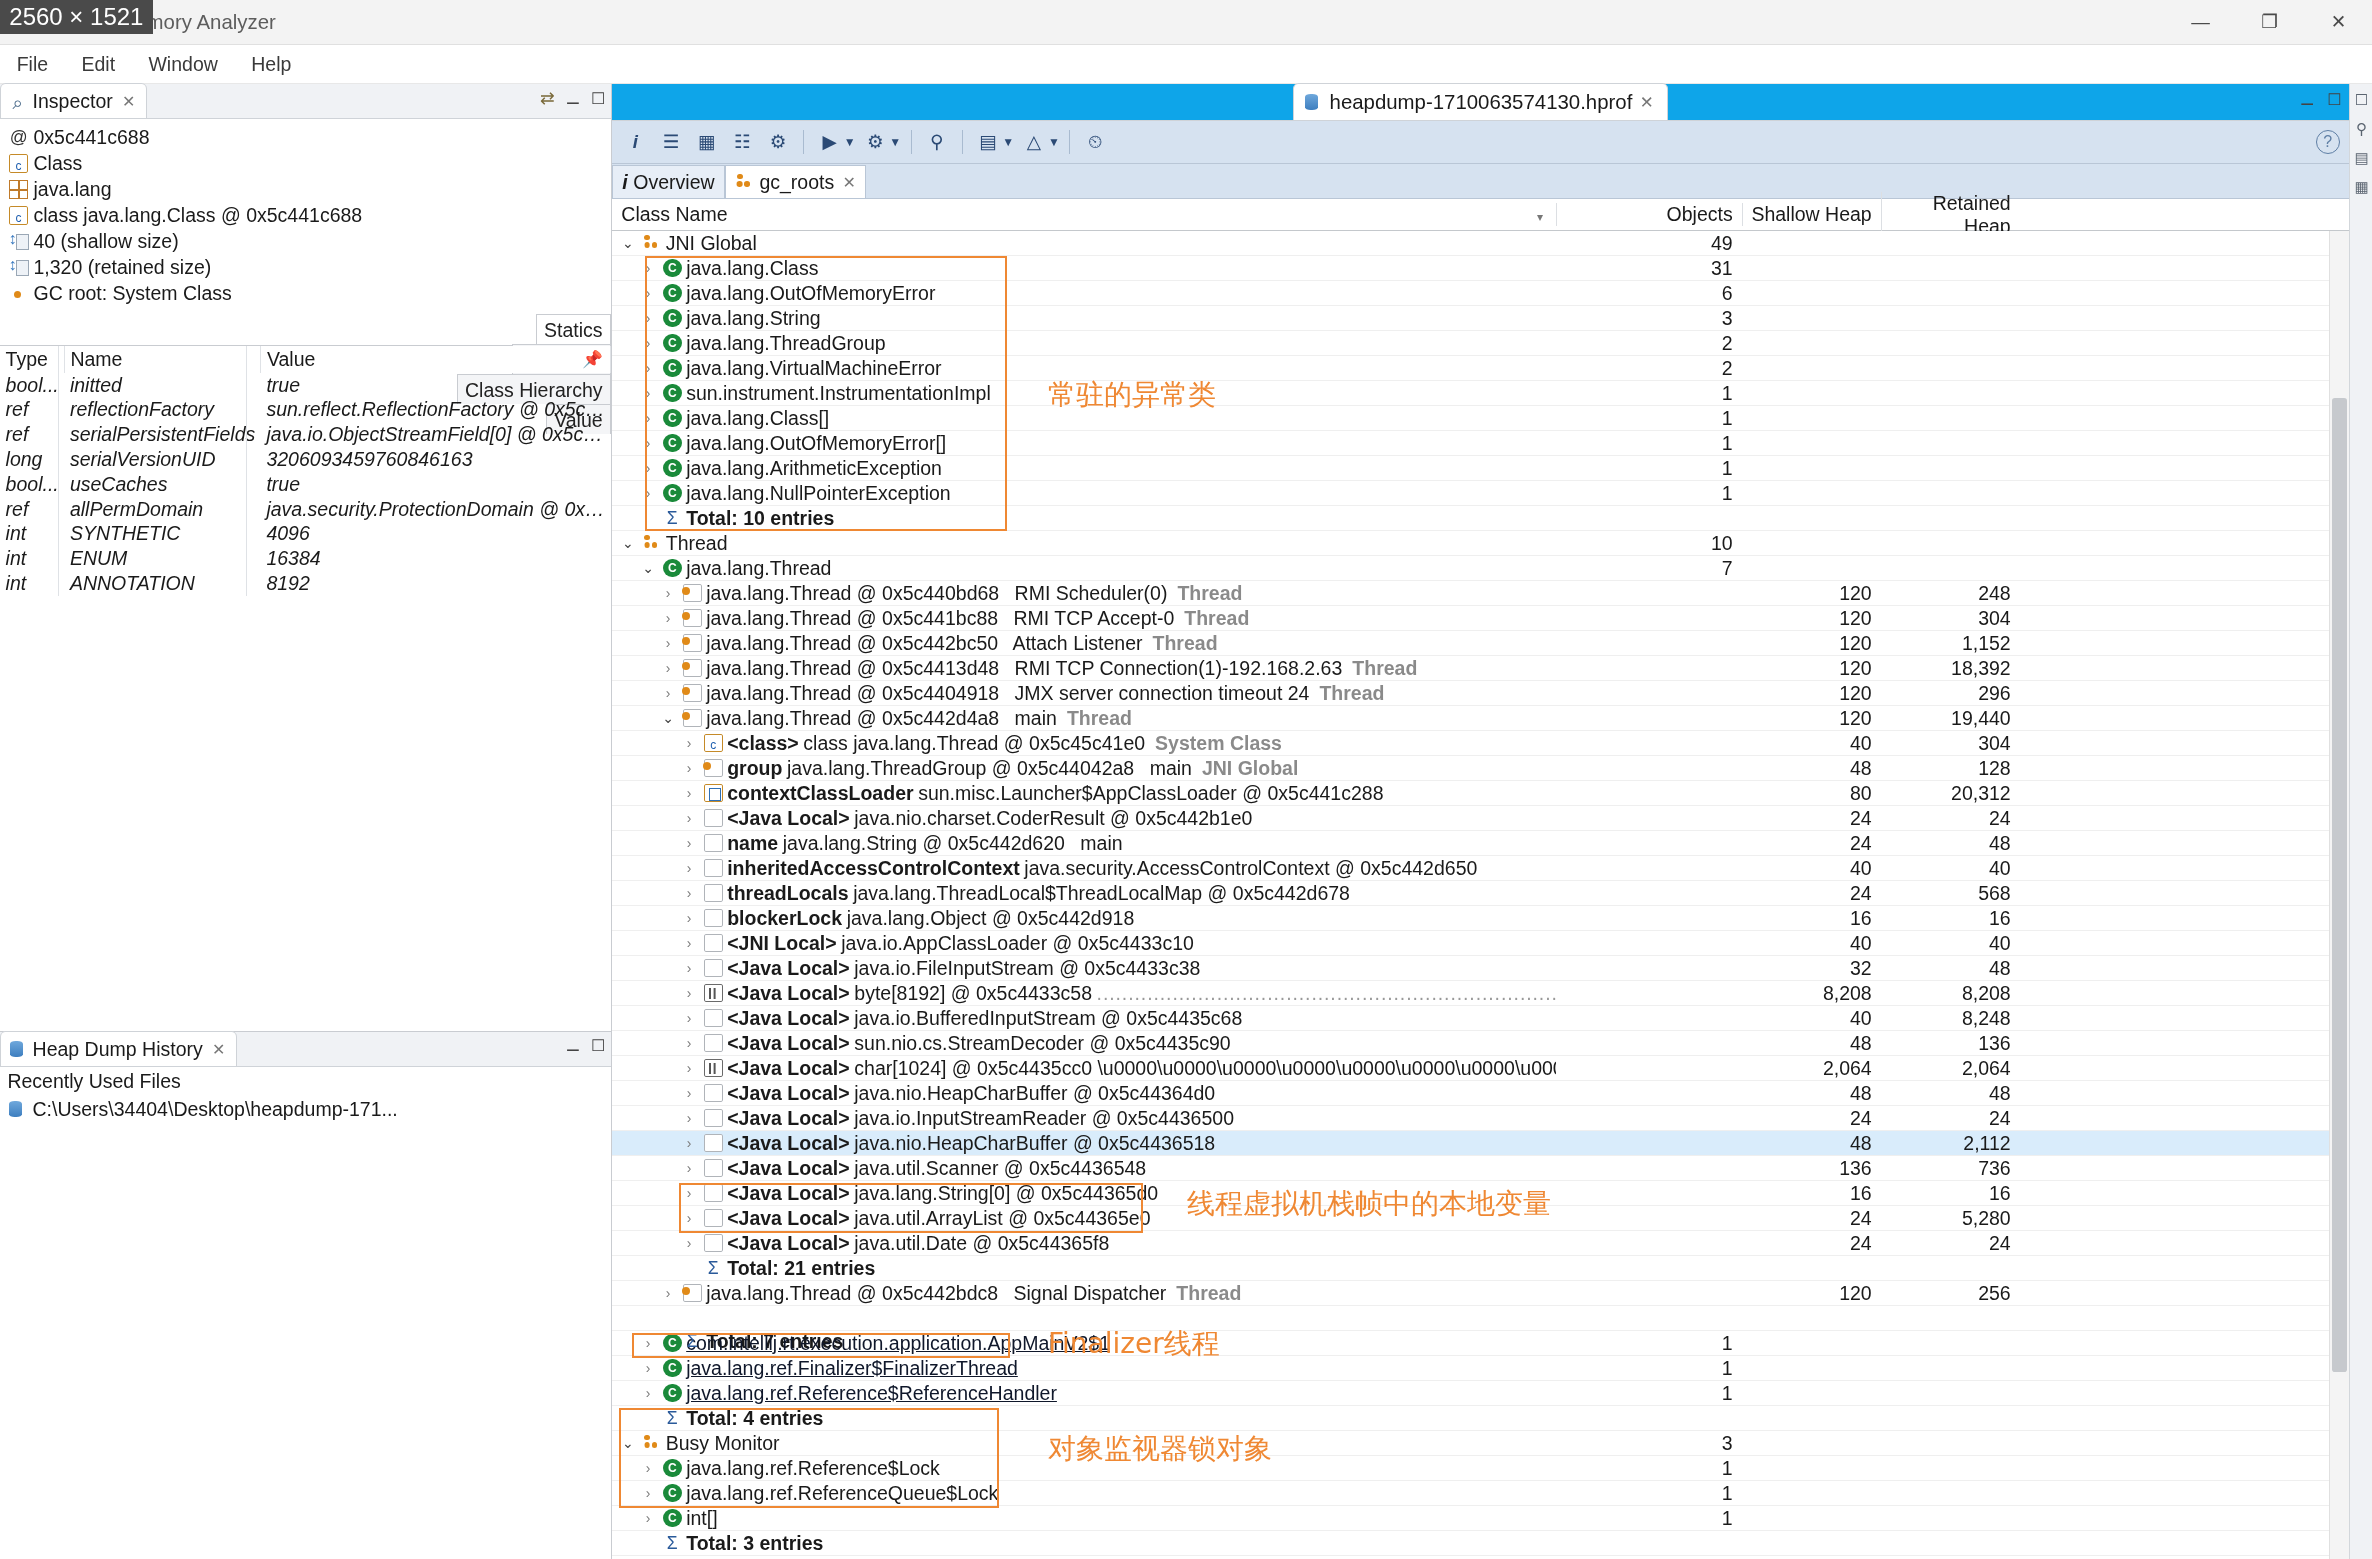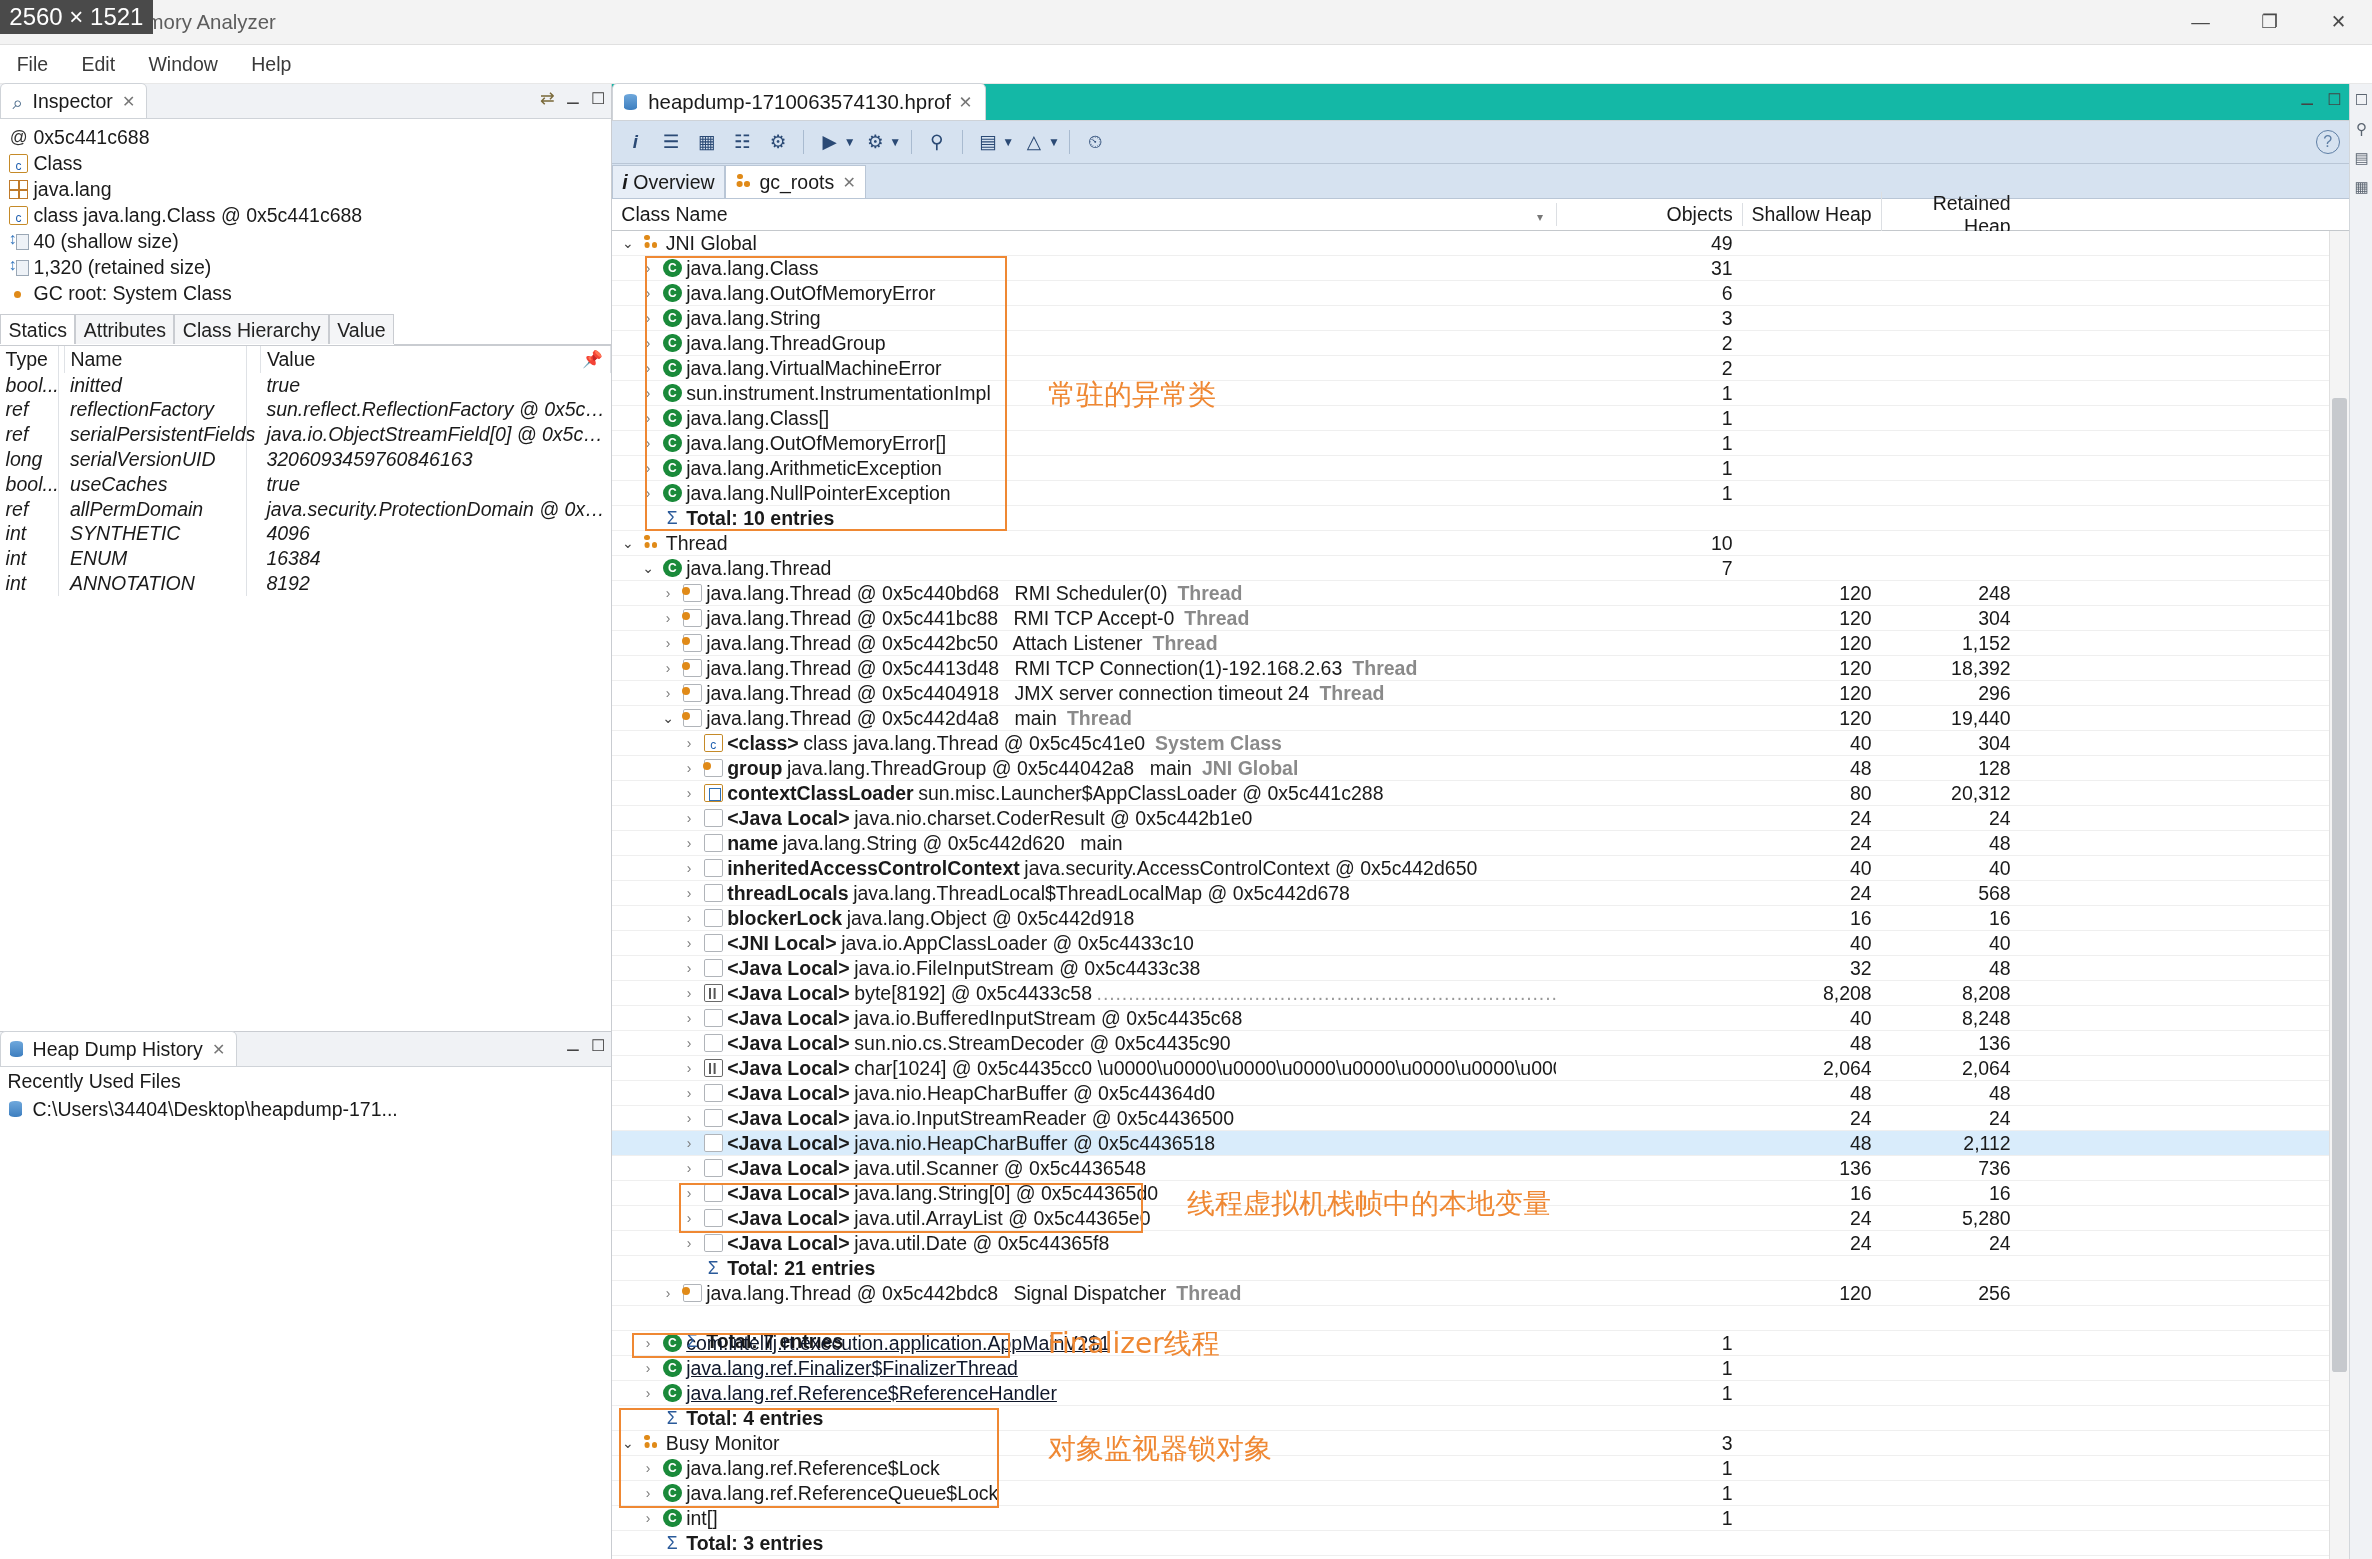--- a/index.html
+++ b/index.html
@@ -73,21 +73,21 @@
   .ic.gcroots::before{content:"";position:absolute;left:1.9px;top:0.9px;width:5.6px;height:5.6px;border-radius:50%;background:#e08a18;}
   .ic.gcroots::after{content:"";position:absolute;left:9.3px;top:8.3px;width:5.6px;height:5.6px;border-radius:50%;background:#e08a18;
                      box-shadow:-7.4px 0 0 #e08a18;}
   .ic.sigma::after{content:"\03A3"; position:absolute; inset:0; text-align:center; line-height:18.6px; font-size:17.6px; color:#2a5a9a;}
   .ic.heapdump{ width:16.7px;height:18.6px;}
   .ic.heapdump::after{content:"";position:absolute;left:1.9px;top:0.9px;width:13px;height:16px;
         background:linear-gradient(#6fa8dc,#3d7ebf); border-radius:5.6px/2.8px;}
   .ic.magnifier::after{content:"\2315"; position:absolute; inset:0; font-size:18.6px; color:#4a6a8a; text-align:center;}
 
   
-  .statics-tabs { display:flex; height:32px; border-bottom:0.9px solid #c9ccd1; margin-top:7.4px; }
+  .statics-tabs { display:flex; align-items:flex-end; height:32px; border-bottom:0.9px solid #c9ccd1; margin-top:7.4px;flex-direction:column; }
   .st-tab { height:30px; padding:0 7.4px; line-height:30px; font-size:19.5px; border:0.9px solid #c9ccd1; border-bottom:none;
             background:#f4f5f7; color:#222;}
   .st-tab.active { background:#ffffff; }
   .st-tail { flex:1; border-bottom:0.9px solid #c9ccd1; }
 
   table.statics { width:100%; border-collapse:collapse; }
   table.statics th {
     font-weight:normal; font-size:19.5px; text-align:left; padding:1.9px 5.6px; border-right:0.9px solid #dfe2e6;
     background:#fff;
   }
@@ -99,21 +99,21 @@
   .statics-wrap .vline1 { position:absolute; left:58px; top:0; bottom:0; width:0.9px; background:#dfe2e6;}
   .statics-wrap .vline2 { position:absolute; left:246px; top:0; bottom:0; width:0.9px; background:#dfe2e6;}
   .pin { position:absolute; right:7.4px; top:3.7px; color:#b98a2a; font-size:16.7px; }
 
   .left-spacer { flex:1; border-bottom:0.9px solid #c9ccd1; }
   .hdh-body { height:auto; }
   .hdh-row { height:28px; display:flex; align-items:center; gap:6.5px; padding-left:7.4px; font-size:19.5px;}
 
   
   .right { flex:1; display:flex; flex-direction:column; min-width:0; background:#ffffff; }
-  .editor-tabbar { height:37px; display:flex; align-items:flex-end; background:#14b8a6; border-bottom:0.9px solid #cfd3d8; position:relative;}
+  .editor-tabbar { height:37px; display:flex; align-items:flex-end; background:#0ea5e9; border-bottom:0.9px solid #cfd3d8; position:relative;justify-content:center;}
   .editor-tab { display:flex; align-items:center; gap:7.4px; height:37px; padding:0 13px 0 9.3px;
     background:#ffffff; border:0.9px solid #cfd3d8; border-bottom:none;
     border-top-left-radius:5.6px; border-top-right-radius:5.6px; font-size:20.4px;}
   .editor-tab .tclose{ color:#777; font-size:16.7px;}
   .edit-right { position:absolute; right:7.4px; top:5.6px; display:flex; gap:13px; color:#444; font-size:16px;}
 
   .toolbar { height:43px; background:#d6e2f0; display:flex; align-items:center; gap:3.7px; padding:0 7.4px;
              border-bottom:0.9px solid #b9c6d6; position:relative;}
   .tb-btn { width:32px; height:33px; display:flex; align-items:center; justify-content:center; font-size:18.6px; color:#2b4a75;}
   .tb-sep { width:0.9px; height:24px; background:#a9bbd0; margin:0 5.6px;}

